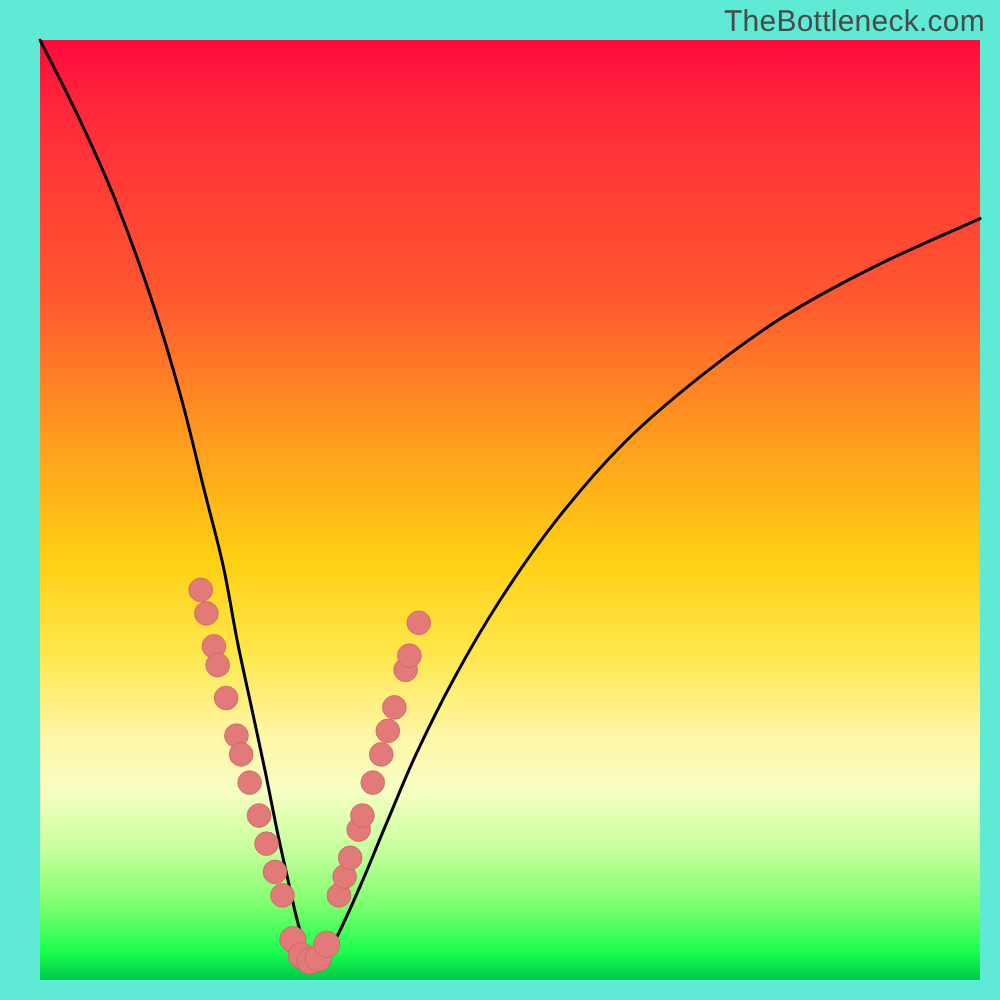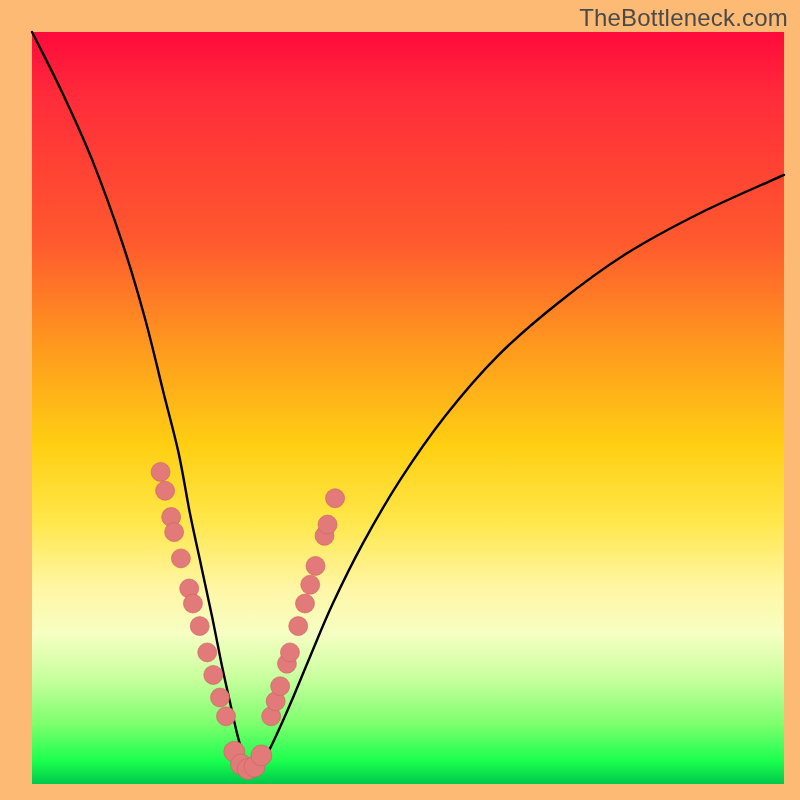--- a/index.html
+++ b/index.html
@@ -7,21 +7,21 @@
     padding: 0;
     width: 800px;
     height: 800px;
     overflow: hidden;
     background: #000;
     font-family: Arial, Helvetica, sans-serif;
   }
   .frame {
     position: absolute;
     inset: 0;
-    background: #fdba74;
+    background: #5eead4;
   }
   .plot-area {
     position: absolute;
     left: 32px;
     top: 32px;
     width: 752px;
     height: 752px;
     
     background: linear-gradient(
       to bottom,

